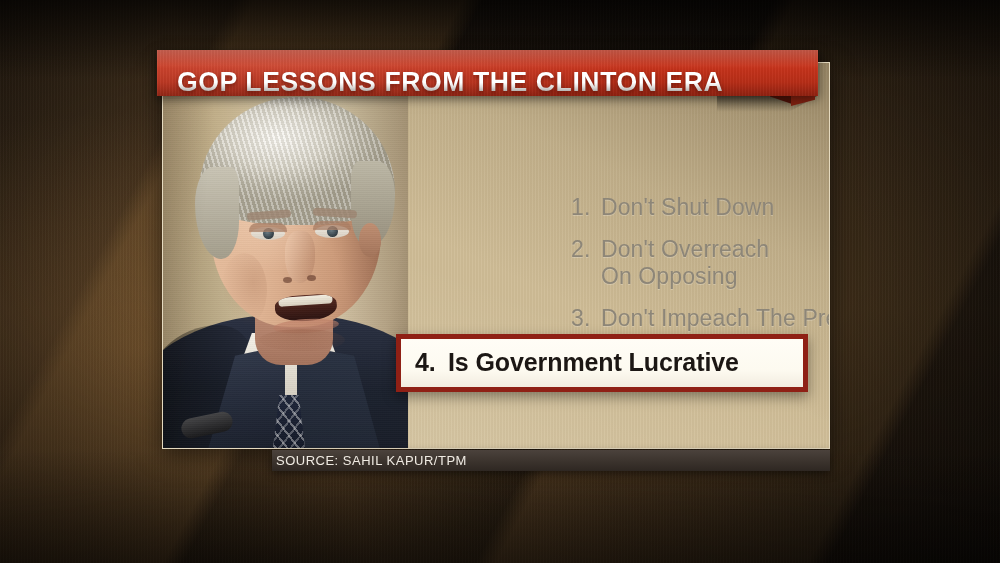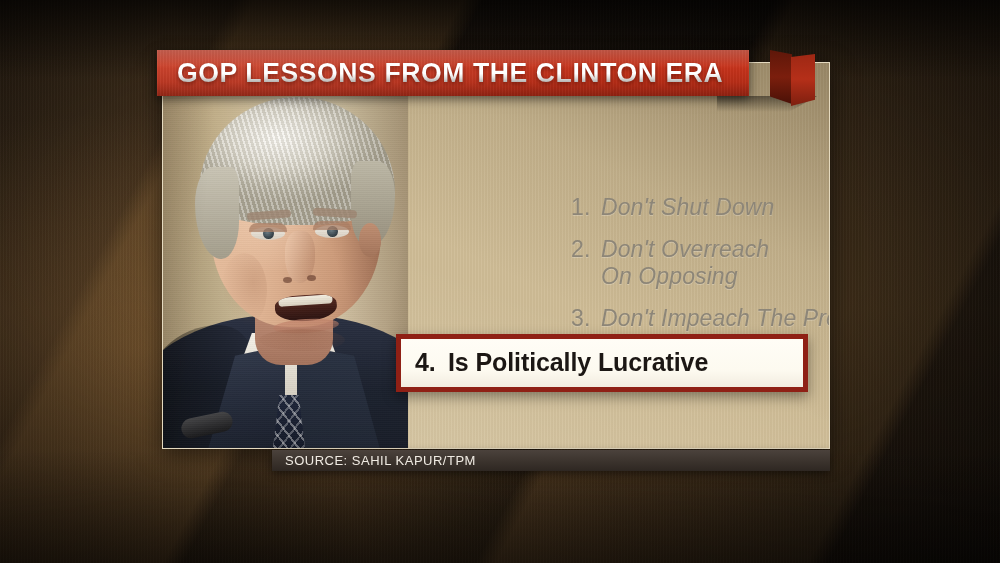--- a/index.html
+++ b/index.html
@@ -433,26 +433,26 @@
   #ribbon-wrap {
     position: absolute;
     left: 157px;
     top: 50px;
     height: 46px;
   }
   #ribbon {
     position: absolute;
     left: 0;
     top: 0;
-    width: 592px;
+    width: 661px;
     height: 46px;
     background: linear-gradient(180deg, #b02b16 0%, #c8341c 34%, #b72d17 70%, #8e2111 100%);
     box-shadow: 0 3px 10px rgba(0,0,0,0.55);
     display: flex;
-    align-items: center;
+    align-items: flex-end;
     overflow: hidden;
   }
   #ribbon .rib-shine {
     position: absolute;
     inset: 0;
     background:
       linear-gradient(180deg, rgba(255,255,255,0.20) 0%, rgba(255,255,255,0.0) 40%),
       radial-gradient(ellipse 80% 120% at 18% 40%, rgba(255,255,255,0.10), rgba(0,0,0,0) 70%);
   }
   #ribbon .rib-tex {
@@ -530,21 +530,20 @@
     letter-spacing: 0.1px;
     text-shadow: 0 1px 0 rgba(255,255,255,0.22);
   }
   .lesson .num {
     width: 30px;
     flex: 0 0 30px;
     text-align: left;
   }
   .lesson .txt {
     flex: 1 1 auto;
-    font-style: italic;
   }
   .lesson .txt .l2 {
     display: block;
   }
 
   
   #lesson4 {
     position: absolute;
     left: 233px;
     top: 271px;
@@ -579,21 +578,21 @@
     height: 21px;
     background: linear-gradient(180deg, #4b423c 0%, #3b332d 55%, #2e2722 100%);
     display: flex;
     align-items: center;
     box-shadow: 0 3px 8px rgba(0,0,0,0.45);
   }
   #source-text {
     color: #efeae2;
     font-size: 13px;
     letter-spacing: 0.5px;
-    margin-left: 13px;
+    margin-left: 4px;
     white-space: nowrap;
     font-family: "Liberation Sans Narrow", "Liberation Sans", sans-serif;
   }
 </style>
 </head>
 <body>
 
 <div id="stage">
 
   <div class="bg-base"></div>
@@ -654,21 +653,21 @@
       </div>
       <div class="lesson">
         <span class="num">3.</span>
         <span class="txt"><span>Don't Impeach The President</span><span class="l2">For Political Gain</span></span>
       </div>
     </div>
 
     <div id="lesson4">
       <div class="row">
         <span class="num">4.</span>
-        <span class="txt"><span class="l2">Is Politically Lucrative</span></span>
+        <span class="txt"><span class="l2">Is Government Lucrative</span></span>
       </div>
     </div>
 
   </div>
 
   <div id="ribbon-wrap">
     <div id="ribbon-shadow-under"></div>
     <div id="ribbon-fold-a"></div>
     <div id="ribbon-fold-b"></div>
     <div id="ribbon">

